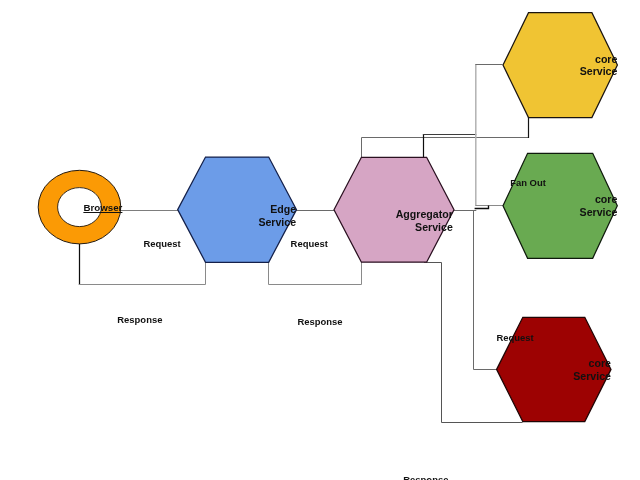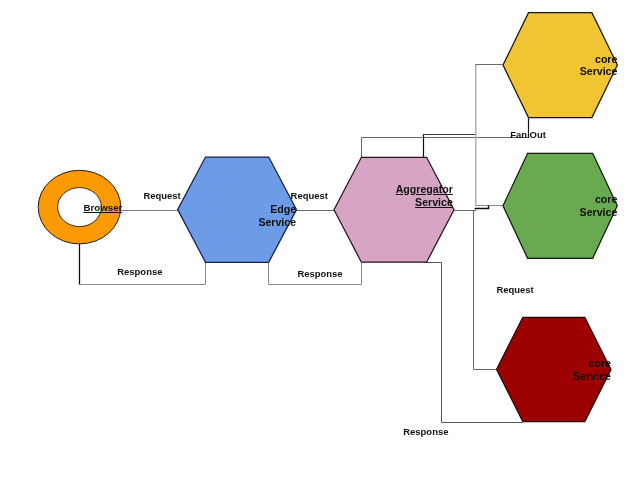--- a/index.html
+++ b/index.html
@@ -6,26 +6,26 @@
   html,body{margin:0;padding:0;}
   body{width:640px;height:480px;background:#ffffff;overflow:hidden;
        font-family:"Liberation Sans",sans-serif;}
   #stage{position:relative;width:640px;height:480px;background:#ffffff;}
   svg.layer{position:absolute;left:0;top:0;width:640px;height:480px;}
   #labels{position:absolute;left:0;top:0;width:640px;height:480px;}
   .nodelabel{position:absolute;text-align:right;font-weight:bold;color:#111111;
              line-height:12.7px;font-size:10.6px;white-space:pre;letter-spacing:0px;}
   .browserlabel{font-size:9.75px;line-height:11px;text-decoration:underline;}
   .edgelabel{position:absolute;font-weight:bold;color:#111111;font-size:9.45px;
-             white-space:nowrap;line-height:10px;}
+             white-space:nowrap;line-height:10px;margin-top:48px;}
 
   
   #lbl-browser            {left: 32.40px; top: 202.40px; width: 90.00px;}
   #lbl-edge-service       {left:177.30px; top: 203px; width:118.80px;}
-  #lbl-aggregator-service {left:332.80px; top: 183px; width:120.00px;text-decoration:underline;}
+  #lbl-aggregator-service {left:332.80px; top: 208px; width:120.00px;}
   #lbl-core-service-1     {left:503.00px; top: 52.70px;  width:114.40px;}
   #lbl-core-service-2     {left:503.00px; top:193.40px;  width:114.30px;}
   #lbl-core-service-3     {left:496.60px; top:357.00px;  width:114.40px;}
 
   
   #lbl-request-browser-to-edge    {left:143.40px; top:191.40px;}
   #lbl-response-edge-to-browser   {left:117.30px; top:267.20px;}
   #lbl-request-edge-to-aggregator {left:290.60px; top:191.20px;}
   #lbl-response-aggregator-to-edge{left:297.40px; top:268.80px;}
   #lbl-fan-out                    {left:510.20px; top:129.90px;}

